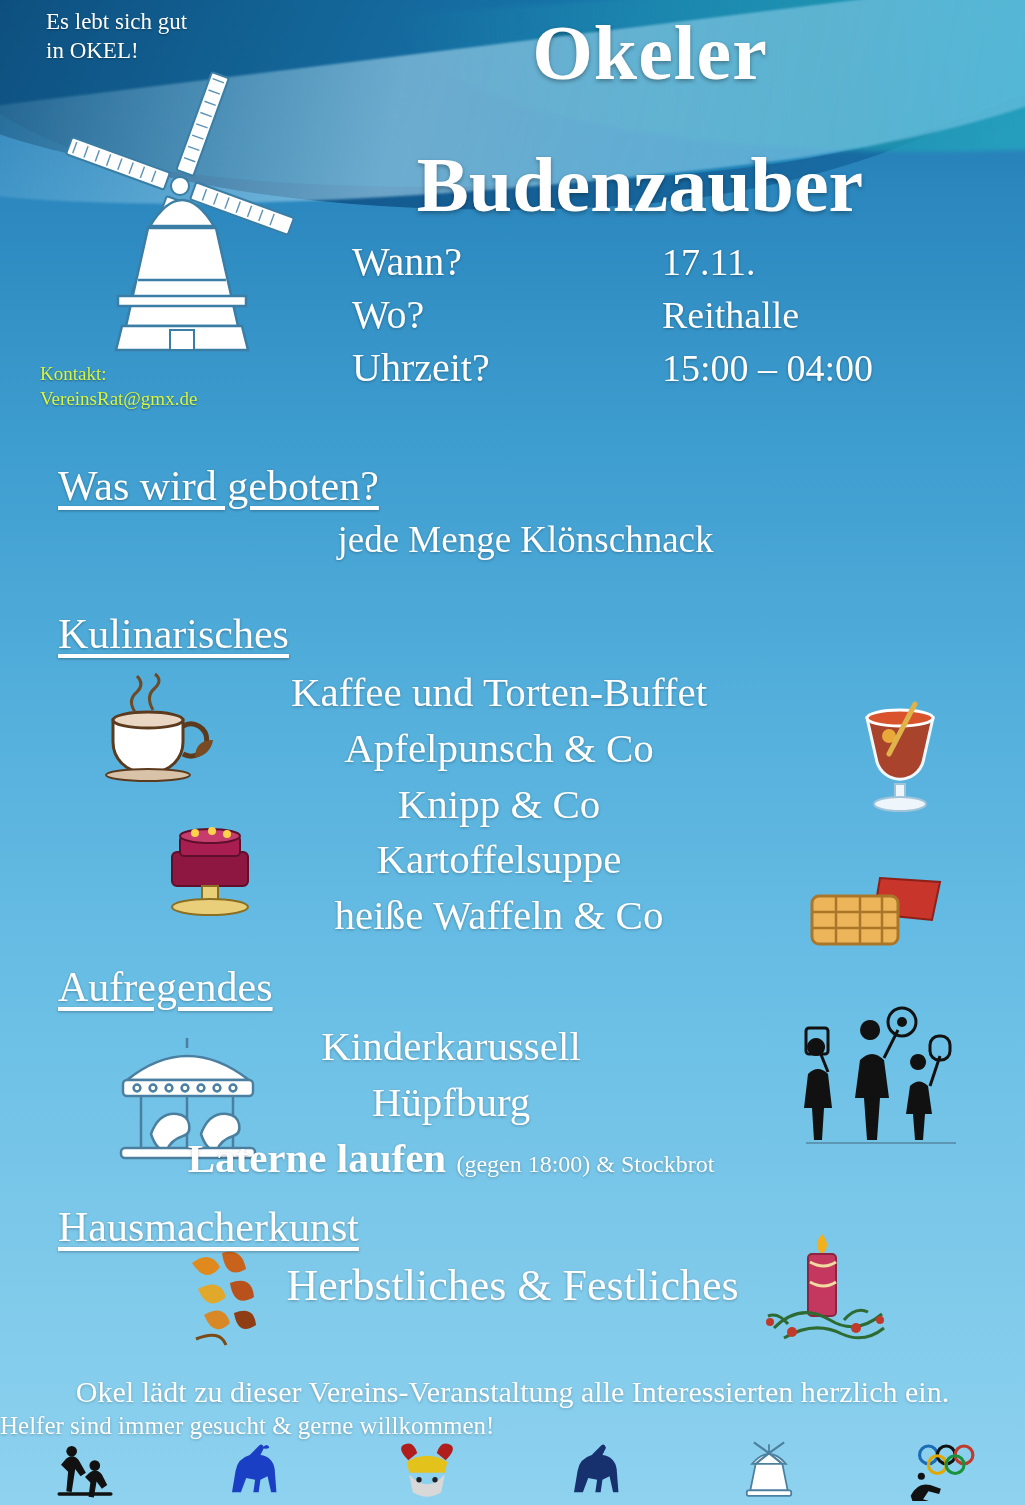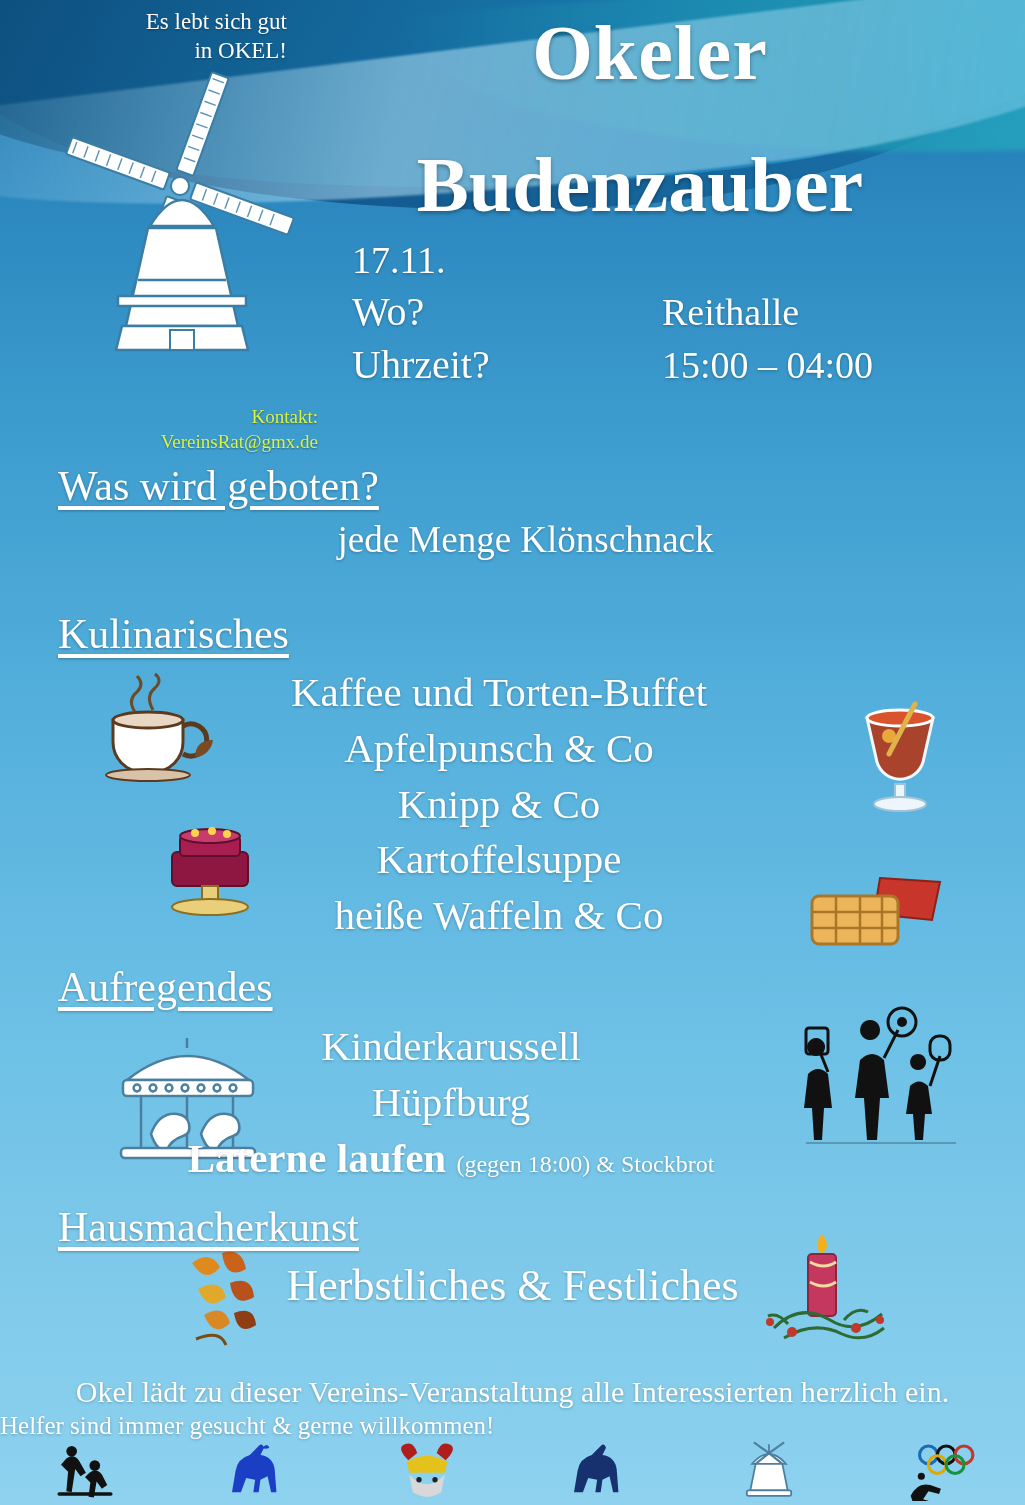--- a/index.html
+++ b/index.html
@@ -74,50 +74,49 @@
     border-bottom-left-radius: 100% 100%;
     border-top-right-radius: 30% 60%;
     transform: rotate(-4deg);
     filter: blur(2px);
   }
 
   
   .slogan {
     position: absolute;
     top: 8px;
-    left: 57px;
+    left: 46px;
     width: 230px;
-    text-align: right;
+    text-align: left;
     font-size: 23px;
     line-height: 1.25;
     color: #ffffff;
     text-shadow: 0 1px 2px rgba(0,0,0,0.35);
     z-index: 5;
   }
   
   .windmill {
     position: absolute;
     top: 58px;
     left: 62px;
     width: 240px;
     height: 300px;
     z-index: 4;
   }
   .contact {
     position: absolute;
     top: 362px;
-    left: 28px;
+    left: 40px;
     width: 290px;
-    text-align: right;
+    text-align: left;
     font-size: 19px;
     line-height: 1.3;
     color: #d7f542;
     text-shadow: 0 1px 2px rgba(0,0,0,0.4);
     z-index: 5;
-    margin-top: 43px;
   }
 
   
   .title-main {
     position: absolute;
     top: 8px;
     left: 300px;
     width: 700px;
     text-align: center;
     font-size: 78px;
@@ -378,20 +377,21 @@
   <div class="contact">
     <div>Kontakt:</div>
     <div>VereinsRat@gmx.de</div>
   </div>
 
   <div class="title-main">Okeler</div>
   <div class="title-sub">Budenzauber</div>
 
   <div class="facts">
     <div class="fact-row">
+      <span class="fact-q">Wann?</span>
       <span class="fact-a">17.11.</span>
     </div>
     <div class="fact-row">
       <span class="fact-q">Wo?</span>
       <span class="fact-a">Reithalle</span>
     </div>
     <div class="fact-row">
       <span class="fact-q">Uhrzeit?</span>
       <span class="fact-a">15:00 – 04:00</span>
     </div>

